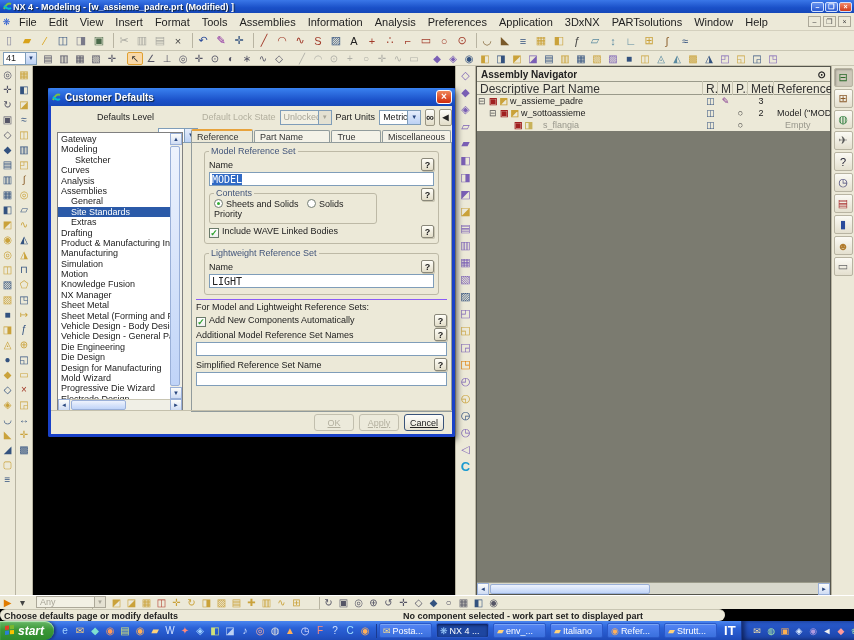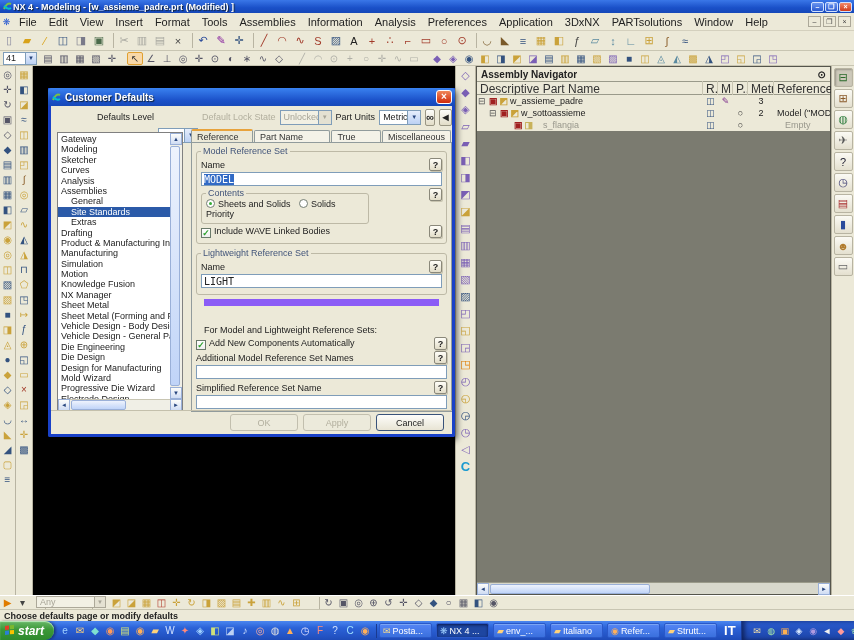--- a/index.html
+++ b/index.html
@@ -112,53 +112,53 @@
   .vscroll{position:absolute;right:0;top:0;bottom:11px;width:12px;background:#f0efe6;
     display:flex;flex-direction:column;}
   .vscroll .sthumb{width:10px;flex:1;margin:1px 0;}
   .hscroll{height:11px;background:#f0efe6;display:flex;align-items:center;border-top:1px solid #c8c5b2;}
   .dtabs{position:absolute;left:140px;top:41px;display:flex;font-size:9px;}
   .tab{border:1px solid #919b9c;border-bottom:none;background:#f4f2e8;padding:1px 5px 2px;
     border-radius:2px 2px 0 0;margin-right:1px;position:relative;top:1px;color:#333;}
   .tab.active{background:#ece9d8;border-top:2px solid #e8a33d;top:0;padding-bottom:3px;font-weight:normal;}
   .dpanel{position:absolute;left:140px;top:54px;width:261px;height:270px;border:1px solid #919b9c;
     background:#ece9d8;padding:3px 4px;overflow:hidden;}
-  fieldset{border:1px solid #bdb9a6;border-radius:3px;margin:0 0 4px;padding:1px 4px 4px;}
+  fieldset{border:1px solid #bdb9a6;border-radius:3px;margin:0 8px 4px;padding:1px 4px 4px;}
   legend{font-size:9px;color:#42557a;padding:0 2px;}
   .frow{display:flex;align-items:center;justify-content:space-between;margin:1px 0;}
   .inp{height:14px;border:1px solid #7f9db9;background:#fff;display:flex;align-items:center;
     font-family:"DejaVu Sans Mono",monospace;font-size:10px;padding:0 2px;margin:1px 0 2px;}
   .inp .selhl{background:#316ac5;color:#fff;}
   .helpbtn{width:13px;height:13px;border:1px solid #8a887a;border-radius:2px;flex:0 0 auto;
     background:linear-gradient(#fffef8,#e2ddc8);box-shadow:1px 1px 0 #c8c4b0;font-size:9px;
     font-weight:bold;display:flex;align-items:center;justify-content:center;}
   .radio{width:9px;height:9px;border:1px solid #747e74;border-radius:50%;background:#fff;
     display:inline-block;vertical-align:-1px;margin-right:3px;position:relative;}
   .radio.on::after{content:"";position:absolute;left:2px;top:2px;width:3px;height:3px;
     border-radius:50%;background:#35ac35;}
   .cbx{width:10px;height:10px;border:1px solid #6a7a6a;background:linear-gradient(#fff,#eee);
     display:inline-flex;align-items:center;justify-content:center;font-size:9px;font-weight:bold;
     color:#2aa02a;margin-right:3px;vertical-align:-2px;}
-  .sepline{border-top:7px solid #8b5cf6;margin:4px 8px 2px;padding-top:19px;}
+  .sepline{border-top:1px solid #8b5cf6;margin:4px 0 2px;padding-top:2px;}
   .dbtns{position:absolute;left:0;right:0;bottom:0;height:24px;border-top:1px solid #c4c0ac;
     display:flex;align-items:center;justify-content:flex-end;gap:5px;padding:0 8px;}
-  .btn{width:68px;height:17px;border:1px solid #39537a;border-radius:3px;font-size:9px;
-    background:linear-gradient(#fdfdfa,#e8e4d4);display:flex;align-items:center;justify-content:center;}
+  .btn{width:40px;height:17px;border:1px solid #39537a;border-radius:3px;font-size:9px;
+    background:linear-gradient(#fdfdfa,#e8e4d4);display:flex;align-items:center;justify-content:center;text-decoration:underline;}
   .btn.dis{color:#b2af9e;border-color:#c2bfae;background:#eceadb;}
   
   .selbar{position:absolute;top:595px;left:0;width:854px;height:14px;background:#ece9d8;
     display:flex;align-items:center;border-top:1px solid #fff;overflow:hidden;}
   .selbar .tile{width:15px;height:12px;font-size:10px;}
   .selcombo{width:70px;height:12px;border:1px solid #aca899;background:#f2f0e4;color:#a8a598;
     display:flex;align-items:center;font-size:9px;margin:0 2px;}
   .selcombo .cv{flex:1;padding-left:3px;}
   .selcombo .ca{width:11px;height:100%;border-left:1px solid #aca899;font-size:6px;
     display:flex;align-items:center;justify-content:center;background:#e4e1d2;}
-  .status{position:absolute;top:609px;left:0;width:854px;height:12px;background:#ece9d8;
-    border-top:1px solid #c8c5b2;font-size:9px;}
+  .status{position:absolute;top:609px;left:0;width:725px;height:12px;background:#ece9d8;
+    border-top:1px solid #c8c5b2;font-size:9px;border-radius:6px;}
   .status .sl{position:absolute;left:4px;top:1px;font-weight:bold;color:#222;}
   .status .sr{position:absolute;left:403px;top:1px;font-weight:bold;color:#222;}
   
   .taskbar{position:absolute;top:621px;left:0;width:854px;height:19px;display:flex;align-items:center;
     background:linear-gradient(180deg,#4a86f0,#2c63d8 35%,#2353c4 80%,#1e4bb8);}
   .start{height:19px;background:linear-gradient(#6ab96a,#3c9838 45%,#2d8a2d);
     border-radius:0 9px 9px 0;color:#fff;font-style:italic;font-weight:bold;font-size:12px;
     display:flex;align-items:center;gap:3px;padding:0 10px 0 4px;box-shadow:inset 0 1px 1px #bfe9bf,2px 0 3px rgba(0,0,0,.4);}
   .ql{display:flex;align-items:center;padding:0 4px;gap:1px;border-right:1px solid #1a3a90;}
   .ql .tile{width:14px;height:14px;font-size:10px;}
@@ -524,21 +524,21 @@
       <span class="ibtn">
           <span>◄</span>
         </span>
     </div>
 
     <div class="dlist">
       <div class="dlist-rows" style="margin-right:12px;">
 
       <div class="cat" style="padding-left: 3px;">Gateway</div>
           <div class="cat" style="padding-left: 3px;">Modeling</div>
-          <div class="cat" style="padding-left: 3px;">Sketcher</div>
+          <div class="cat" style="padding-left: 17px;">Sketcher</div>
           <div class="cat" style="padding-left: 3px;">Curves</div>
           <div class="cat" style="padding-left: 3px;">Analysis</div>
           <div class="cat" style="padding-left: 3px;">Assemblies</div>
           <div class="cat" style="padding-left: 13px;">General</div>
           <div class="cat sel" style="padding-left: 13px;">Site Standards</div>
           <div class="cat" style="padding-left: 13px;">Extras</div>
           <div class="cat" style="padding-left: 3px;">Drafting</div>
           <div class="cat" style="padding-left: 3px;">Product &amp; Manufacturing Information</div>
           <div class="cat" style="padding-left: 3px;">Manufacturing</div>
           <div class="cat" style="padding-left: 3px;">Simulation</div>
@@ -684,20 +684,21 @@
 
   <div style="position:absolute;top:596px;left:34px;z-index:5;">
     <span class="selcombo">
       <span class="cv">Any</span>
       <span class="ca">▼</span>
     </span>
   </div>
 
   <div class="status">
     <span class="sl">Choose defaults page or modify defaults</span>
+    <span class="sr">No component selected - work part set to displayed part</span>
   </div>
 
   <div class="taskbar">
     <span class="start">
       <svg width="11" height="11">
         <rect x="1" y="1" width="4" height="4" fill="#e33e2a" transform="skewY(-6)"></rect>
         <rect x="6" y="1" width="4" height="4" fill="#7cb82f" transform="skewY(-6)"></rect>
         <rect x="1" y="6" width="4" height="4" fill="#2a7fd4" transform="skewY(-6)"></rect>
         <rect x="6" y="6" width="4" height="4" fill="#f8c300" transform="skewY(-6)"></rect>
       </svg>

